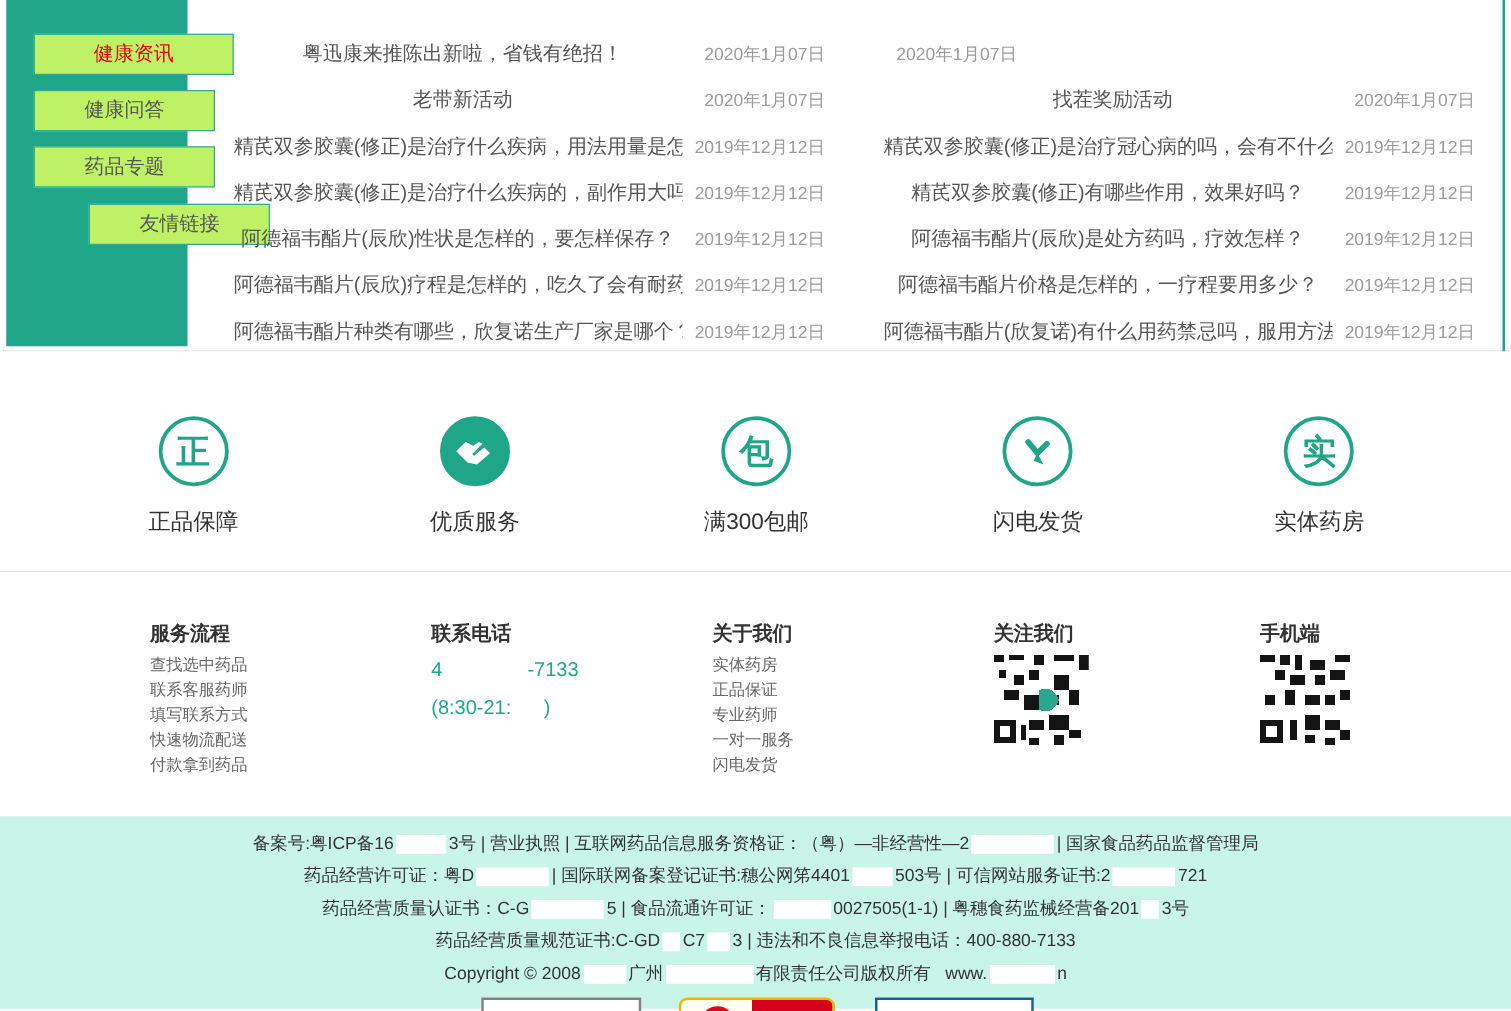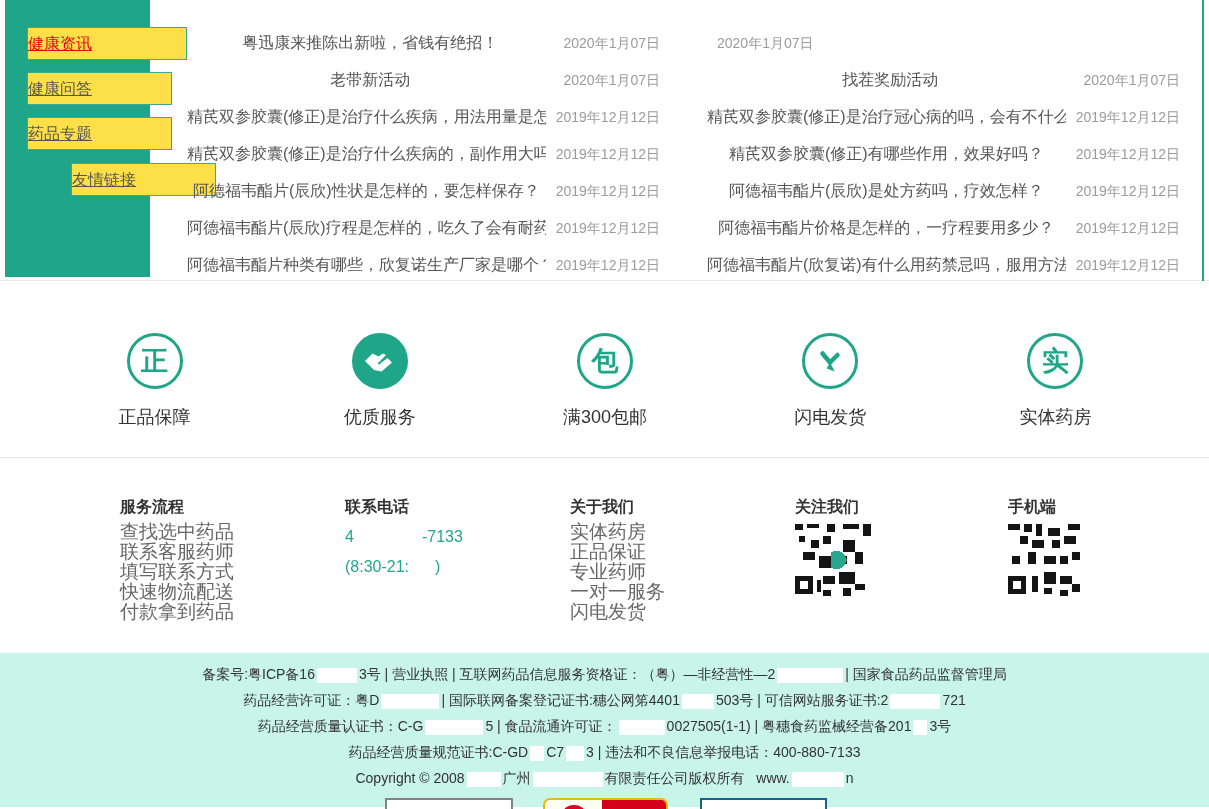--- a/index.html
+++ b/index.html
@@ -3,22 +3,22 @@
 <meta charset="utf-8">
 <style>
   * { margin:0; padding:0; box-sizing:border-box; }
   html,body { background:#ffffff; }
   body { font-family:"Liberation Sans","DejaVu Sans",sans-serif; }
   #canvas { position:relative; width:1209px; height:809px; overflow:hidden; background:#fff; }
 
   
   .news-section { position:relative; height:281px; border-bottom:1px solid #e9e9e9; background:#fff; }
   .sidebar { position:absolute; left:5px; top:0; width:145px; height:277px; background:#1fa689; }
-  .tab { position:absolute; left:27px; width:145px; height:33px; line-height:31px; 
-         background:#fde047; border:1px solid #35ab92; color:#555; font-size:16px; cursor:pointer;text-decoration:underline; }
+  .tab { position:absolute; left:27px; width:145px; height:33px; line-height:31px; text-align:center;
+         background:#bef264; border:1px solid #35ab92; color:#555; font-size:16px; cursor:pointer; }
   .tab.active { width:160px; color:#e60012; }
   .news-col { position:absolute; top:25px; width:473px;text-align:center; }
   .news-col-left { left:187px; }
   .news-col-right { left:707px; }
   .news-row { display:flex; align-items:center; height:37px; }
   .news-title { flex:1; font-size:16px; color:#555; text-decoration:none; white-space:nowrap; overflow:hidden; cursor:pointer; }
   .news-date { font-size:14px; color:#9b9b9b; margin-left:10px; white-space:nowrap; }
   .right-rule { position:absolute; left:1202px; top:0; width:2px; height:281px; background:#1fa689; }
 
   
@@ -30,21 +30,21 @@
   .fcircle .fchar { color:#1fa689; font-size:27px; font-weight:bold; line-height:1; }
   .fcircle.filled { background:#1fa689; }
   .fcircle svg { width:36px; height:36px; }
   .flabel { margin-top:16px; font-size:18px; color:#333; }
 
   
   .footer-section { position:relative; height:195px; background:#fff; }
   .fcol { position:absolute; top:39px; }
   .fcol-1 { left:120px; } .fcol-2 { left:345px; } .fcol-3 { left:570px; } .fcol-4 { left:795px; } .fcol-5 { left:1008px; }
   .fhead { font-size:16px; font-weight:600; color:#333; margin-bottom:4px; }
-  .flink { font-size:19px; color:#666; line-height:20px; cursor:pointer; }
+  .flink { font-size:13px; color:#666; line-height:20px; cursor:pointer; }
   .phone-line { font-size:16px; color:#21a78e; line-height:30px; white-space:pre; }
   .qr { display:block; margin-top:6px; }
 
   
   .license-section { position:relative; height:154px; background:#c9f4e8; text-align:center; padding-top:8px; }
   .lic-line { font-size:14px; color:#333; line-height:26px; white-space:pre; }
   .gap { display:inline-block; background:#fff; height:15px; vertical-align:middle; margin:0 2px; }
   .badge { position:absolute; top:145px; height:30px; background:#fff; }
   .badge-1 { left:385px; width:128px; border:2px solid #828282; }
   .badge-2 { left:543px; width:125px; border:2px solid #efb800; border-radius:7px 7px 0 0;

